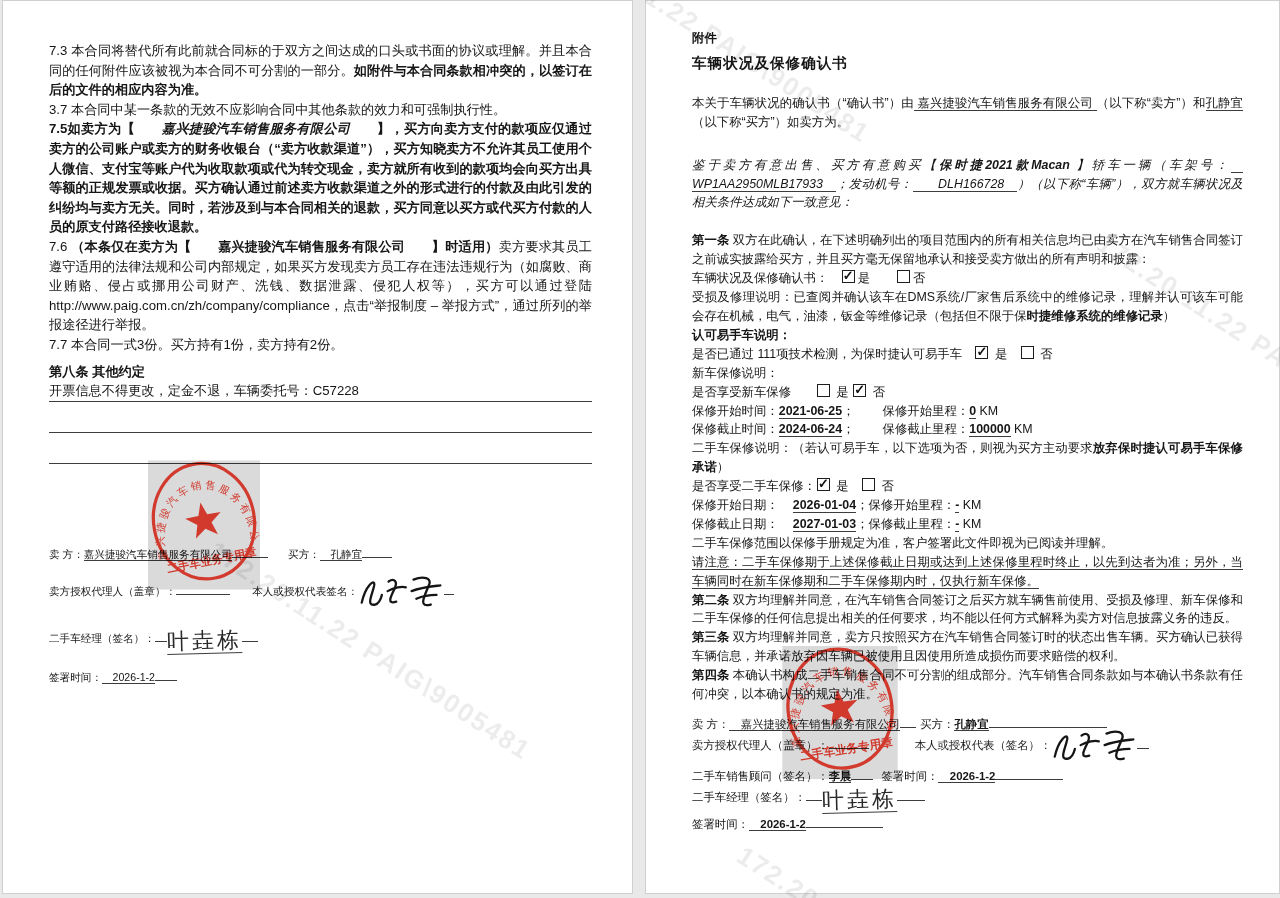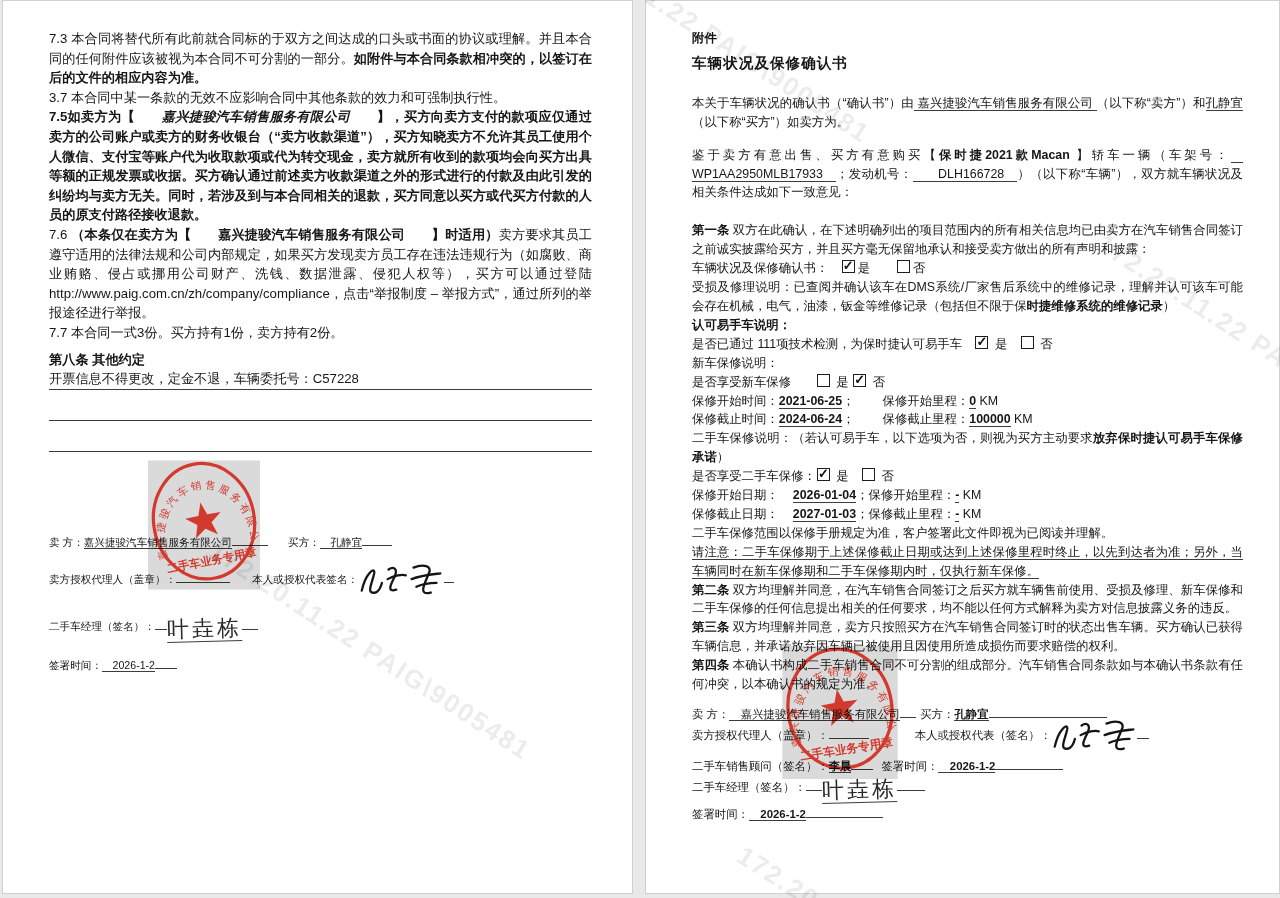--- a/index.html
+++ b/index.html
@@ -7,21 +7,21 @@
     width:1280px;height:898px;overflow:hidden;position:relative;
     background:#e9e9e9;
     font-family:"Liberation Sans",sans-serif;
     color:#161616;
   }
   .viewer{position:absolute;inset:0;}
   .page{
     position:absolute;top:0;background:#ffffff;
     border:1px solid #cfcfcf;box-sizing:border-box;height:894px;
   }
-  .page-left{left:2px;width:631px;padding:28px 40px 0 46px;}
+  .page-left{left:2px;width:631px;padding:40px 40px 0 46px;}
   .page-right{left:645px;width:635px;padding:28px 36px 0 46px;}
 
   
   .para{margin:0;}
   .page-left .para{font-size:13.2px;line-height:19.6px;text-align:justify;}
   .page-right .para{font-size:12.4px;line-height:18.9px;text-align:justify;}
   .b{font-weight:bold;}
   .i{font-style:italic;}
   .u{border-bottom:1px solid #3c3c3c;}
   .center{text-align:right;}
@@ -111,21 +111,21 @@
         </g>
       </svg>
     </div>
   </div>
 
   <div class="page page-right">
     <div>
         <p class="para"><span class="b ">附件</span></p>
         <p class="para center title" style="margin-top: 6px;"><span class="b ">车辆状况及保修确认书</span></p>
         <p class="para" style="margin-top: 21px;"><span class="">本关于车辆状况的确认书（“确认书”）由</span><span class="u "> 嘉兴捷骏汽车销售服务有限公司 </span><span class="">（以下称“卖方”）和</span><span class="u ">孔静宜</span><span class="">（以下称“买方”）如卖方为。</span></p>
-        <p class="para" style="margin-top: 14px;"><span class="">鉴于卖方有意出售、买方有意购买【</span><span class="b ">保时捷2021款Macan </span><span class="">】轿车一辆（车架号：</span><span class="u ">　WP1AA2950MLB17933　</span><span class="">；发动机号：</span><span class="u ">　　DLH166728　</span><span class="">）（以下称“车辆”），双方就车辆状况及相关条件达成如下一致意见：</span></p>
+        <p class="para" style="margin-top: 24px; font-style: italic;"><span class="">鉴于卖方有意出售、买方有意购买【</span><span class="b ">保时捷2021款Macan </span><span class="">】轿车一辆（车架号：</span><span class="u ">　WP1AA2950MLB17933　</span><span class="">；发动机号：</span><span class="u ">　　DLH166728　</span><span class="">）（以下称“车辆”），双方就车辆状况及相关条件达成如下一致意见：</span></p>
         <p class="para" style="margin-top: 19px;"><span class="b ">第一条</span><span class=""> 双方在此确认，在下述明确列出的项目范围内的所有相关信息均已由卖方在汽车销售合同签订之前诚实披露给买方，并且买方毫无保留地承认和接受卖方做出的所有声明和披露：</span></p>
         <p class="para"><span class="">车辆状况及保修确认书：　</span><span class="cb checked"></span><span class="">是</span><span class="tab" style="width: 26px;"></span><span class="cb"></span><span class="">否</span></p>
         <p class="para"><span class="">受损及修理说明：已查阅并确认该车在DMS系统/厂家售后系统中的维修记录，理解并认可该车可能会存在机械，电气，油漆，钣金等维修记录（包括但不限于保</span><span class="b ">时捷维修系统的维修记录</span><span class="">）</span></p>
         <p class="para"><span class="b ">认可易手车说明：</span></p>
         <p class="para"><span class="">是否已通过 111项技术检测，为保时捷认可易手车　</span><span class="cb checked"></span><span class=""> 是　</span><span class="cb"></span><span class=""> 否</span></p>
         <p class="para"><span class="">新车保修说明：</span></p>
         <p class="para"><span class="">是否享受新车保修　　</span><span class="cb"></span><span class=""> 是 </span><span class="cb checked"></span><span class=""> 否</span></p>
         <p class="para"><span class="">保修开始时间：</span><span class="b u ">2021-06-25</span><span class="">；</span><span class="tab" style="width: 28px;"></span><span class="">保修开始里程：</span><span class="b u ">0</span><span class=""> KM</span></p>
         <p class="para"><span class="">保修截止时间：</span><span class="b u ">2024-06-24</span><span class="">；</span><span class="tab" style="width: 28px;"></span><span class="">保修截止里程：</span><span class="b u ">100000</span><span class=""> KM</span></p>
         <p class="para"><span class="">二手车保修说明：（若认可易手车，以下选项为否，则视为买方主动要求</span><span class="b ">放弃保时捷认可易手车保修承诺</span><span class="">）</span></p>

